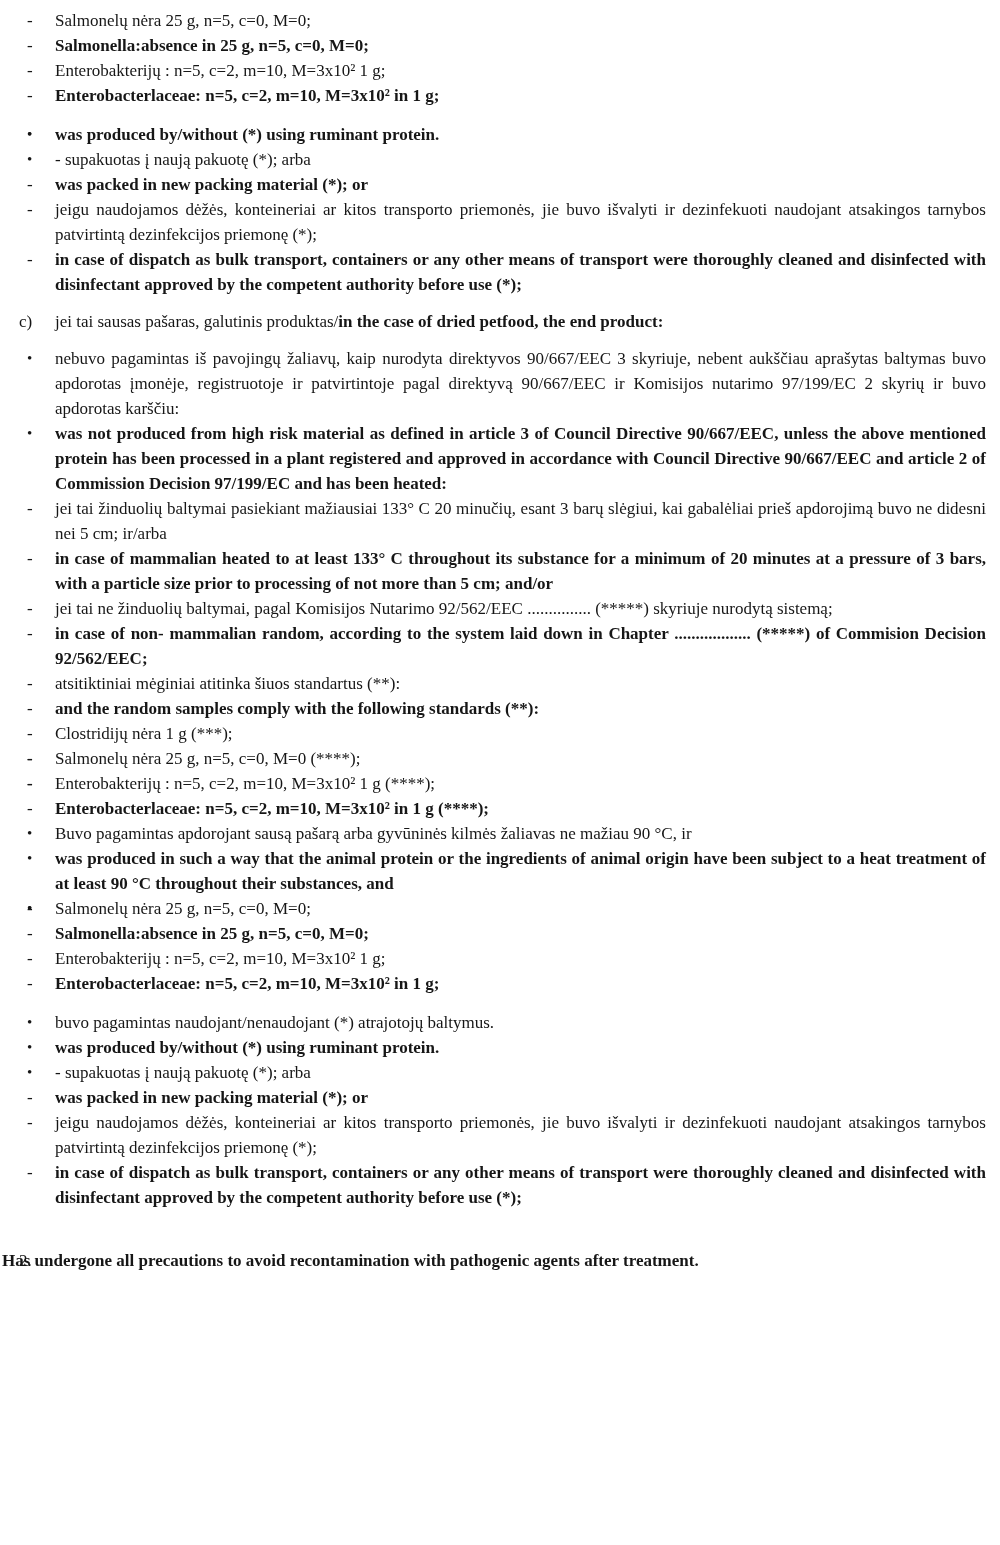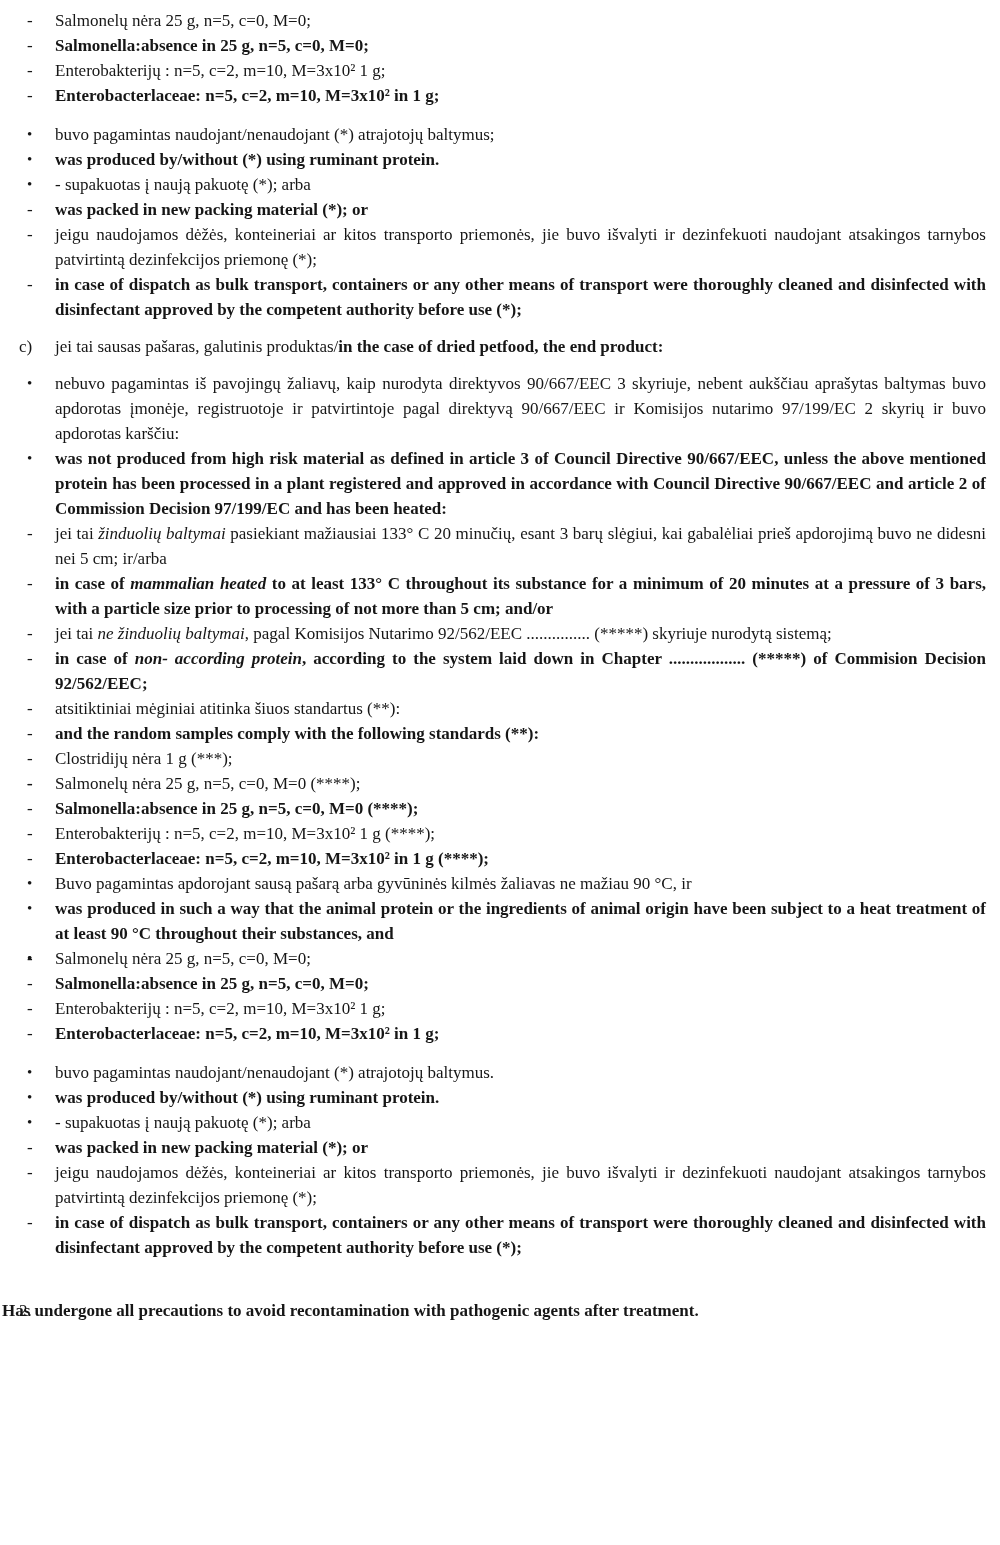--- a/index.html
+++ b/index.html
@@ -19,58 +19,58 @@
   #blk-3 { margin-top: 12px; }
   #blk-4 { margin-top: 14px; }
   #blk-5 { margin-top: 38px; }
   #blk-6 { margin-top: 4px; }
   .item { position: relative; padding-left: 41px; }
   .item.justify { text-align: justify; }
   .marker { position: absolute; left: 13px; top: 0; }
   .marker.bullet { font-size: 15px; }
   .marker.label { left: 5px; }
   .b { font-weight: bold; }
-  .i { font-style: italic; }
+  .i { }
   #blk-5 .item { max-width: 861px; }
   #blk-6 .item { padding-left: 0; margin-left: -12px; }
 </style>
 </head>
 <body>
 
 <div class="doc">
   <section id="blk-0">
       <div class="item"><span class="marker dash">-</span><span class="">Salmonelų nėra 25 g, n=5, c=0, M=0;</span></div>
       <div class="item"><span class="marker dash">-</span><span class="b">Salmonella:absence in 25 g, n=5, c=0, M=0;</span></div>
       <div class="item"><span class="marker dash">-</span><span class="">Enterobakterijų : n=5, c=2, m=10, M=3x10² 1 g;</span></div>
       <div class="item"><span class="marker dash">-</span><span class="b">Enterobacterlaceae: n=5, c=2, m=10, M=3x10² in 1 g;</span></div>
     </section>
   <section id="blk-1">
-      <div class="item"><span class="marker bullet">•</span><span class="">buvo pagamintas naudojant/nenaudojant (*) atrajotojų baltymus;</span></div>
+      <div class="item"><span class="marker bullet">•</span></div>
       <div class="item"><span class="marker bullet">•</span><span class="b">was produced by/without (*) using ruminant protein.</span></div>
       <div class="item"><span class="marker bullet">•</span><span class="">- supakuotas į naują pakuotę (*); arba</span></div>
       <div class="item"><span class="marker dash">-</span><span class="b">was packed in new packing material (*); or</span></div>
       <div class="item justify"><span class="marker dash">-</span><span class="">jeigu naudojamos dėžės, konteineriai ar kitos transporto priemonės, jie buvo išvalyti ir dezinfekuoti naudojant atsakingos tarnybos patvirtintą dezinfekcijos priemonę (*);</span></div>
       <div class="item justify"><span class="marker dash">-</span><span class="b">in case of dispatch as bulk transport, containers or any other means of transport were thoroughly cleaned and disinfected with disinfectant approved by the competent authority before use (*);</span></div>
     </section>
   <section id="blk-2">
       <div class="item"><span class="marker label">c)</span><span class="">jei tai sausas pašaras, galutinis produktas/</span><span class="b">in the case of dried petfood, the end product:</span></div>
     </section>
   <section id="blk-3">
       <div class="item justify"><span class="marker bullet">•</span><span class="">nebuvo pagamintas iš pavojingų žaliavų, kaip nurodyta direktyvos 90/667/EEC 3 skyriuje, nebent aukščiau aprašytas baltymas buvo apdorotas įmonėje, registruotoje ir patvirtintoje pagal direktyvą 90/667/EEC ir Komisijos nutarimo 97/199/EC 2 skyrių ir buvo apdorotas karščiu:</span></div>
       <div class="item justify"><span class="marker bullet">•</span><span class="b">was not produced from high risk material as defined in article 3 of Council Directive 90/667/EEC, unless the above mentioned protein has been processed in a plant registered and approved in accordance with Council Directive 90/667/EEC and article 2 of Commission Decision 97/199/EC and has been heated:</span></div>
       <div class="item justify"><span class="marker dash">-</span><span class="">jei tai </span><span class=" i">žinduolių baltymai</span><span class=""> pasiekiant mažiausiai 133° C 20 minučių, esant 3 barų slėgiui, kai gabalėliai prieš apdorojimą buvo ne didesni nei 5 cm; ir/arba</span></div>
       <div class="item justify"><span class="marker dash">-</span><span class="b">in case of </span><span class="b i">mammalian heated</span><span class="b"> to at least 133° C throughout its substance for a minimum of 20 minutes at a pressure of 3 bars, with a particle size prior to processing of not more than 5 cm; and/or</span></div>
       <div class="item justify"><span class="marker dash">-</span><span class="">jei tai </span><span class=" i">ne žinduolių baltymai</span><span class="">, pagal Komisijos Nutarimo 92/562/EEC ............... (*****) skyriuje nurodytą sistemą;</span></div>
-      <div class="item justify"><span class="marker dash">-</span><span class="b">in case of </span><span class="b i">non- according protein</span><span class="b">, according to the system laid down in Chapter .................. (*****) of Commision Decision 92/562/EEC;</span></div>
+      <div class="item justify"><span class="marker dash">-</span><span class="b">in case of </span><span class="b i">non- mammalian random</span><span class="b">, according to the system laid down in Chapter .................. (*****) of Commision Decision 92/562/EEC;</span></div>
       <div class="item"><span class="marker dash">-</span><span class="">atsitiktiniai mėginiai atitinka šiuos standartus (**):</span></div>
       <div class="item"><span class="marker dash">-</span><span class="b">and the random samples comply with the following standards (**):</span></div>
       <div class="item"><span class="marker dash">-</span><span class="">Clostridijų nėra 1 g (***);</span></div>
       <div class="item"><span class="marker dash">-</span></div>
       <div class="item"><span class="marker dash">-</span><span class="">Salmonelų nėra 25 g, n=5, c=0, M=0 (****);</span></div>
-      <div class="item"><span class="marker dash">-</span><span class="b">Salmonella:absence in 25 g, n=5, c=0, M=0 (****);</span></div>
+      <div class="item"><span class="marker dash">-</span></div>
       <div class="item"><span class="marker dash">-</span><span class="">Enterobakterijų : n=5, c=2, m=10, M=3x10² 1 g (****);</span></div>
       <div class="item"><span class="marker dash">-</span><span class="b">Enterobacterlaceae: n=5, c=2, m=10, M=3x10² in 1 g (****);</span></div>
       <div class="item"><span class="marker bullet">•</span><span class="">Buvo pagamintas apdorojant sausą pašarą arba gyvūninės kilmės žaliavas ne mažiau 90 °C, ir</span></div>
       <div class="item justify"><span class="marker bullet">•</span><span class="b">was produced in such a way that the animal protein or the ingredients of animal origin have been subject to a heat treatment of at least 90 °C throughout their substances, and</span></div>
       <div class="item justify"><span class="marker bullet">•</span></div>
       <div class="item justify"><span class="marker bullet">•</span></div>
       <div class="item"><span class="marker dash">-</span><span class="">Salmonelų nėra 25 g, n=5, c=0, M=0;</span></div>
       <div class="item"><span class="marker dash">-</span><span class="b">Salmonella:absence in 25 g, n=5, c=0, M=0;</span></div>
       <div class="item"><span class="marker dash">-</span><span class="">Enterobakterijų : n=5, c=2, m=10, M=3x10² 1 g;</span></div>
       <div class="item"><span class="marker dash">-</span><span class="b">Enterobacterlaceae: n=5, c=2, m=10, M=3x10² in 1 g;</span></div>

